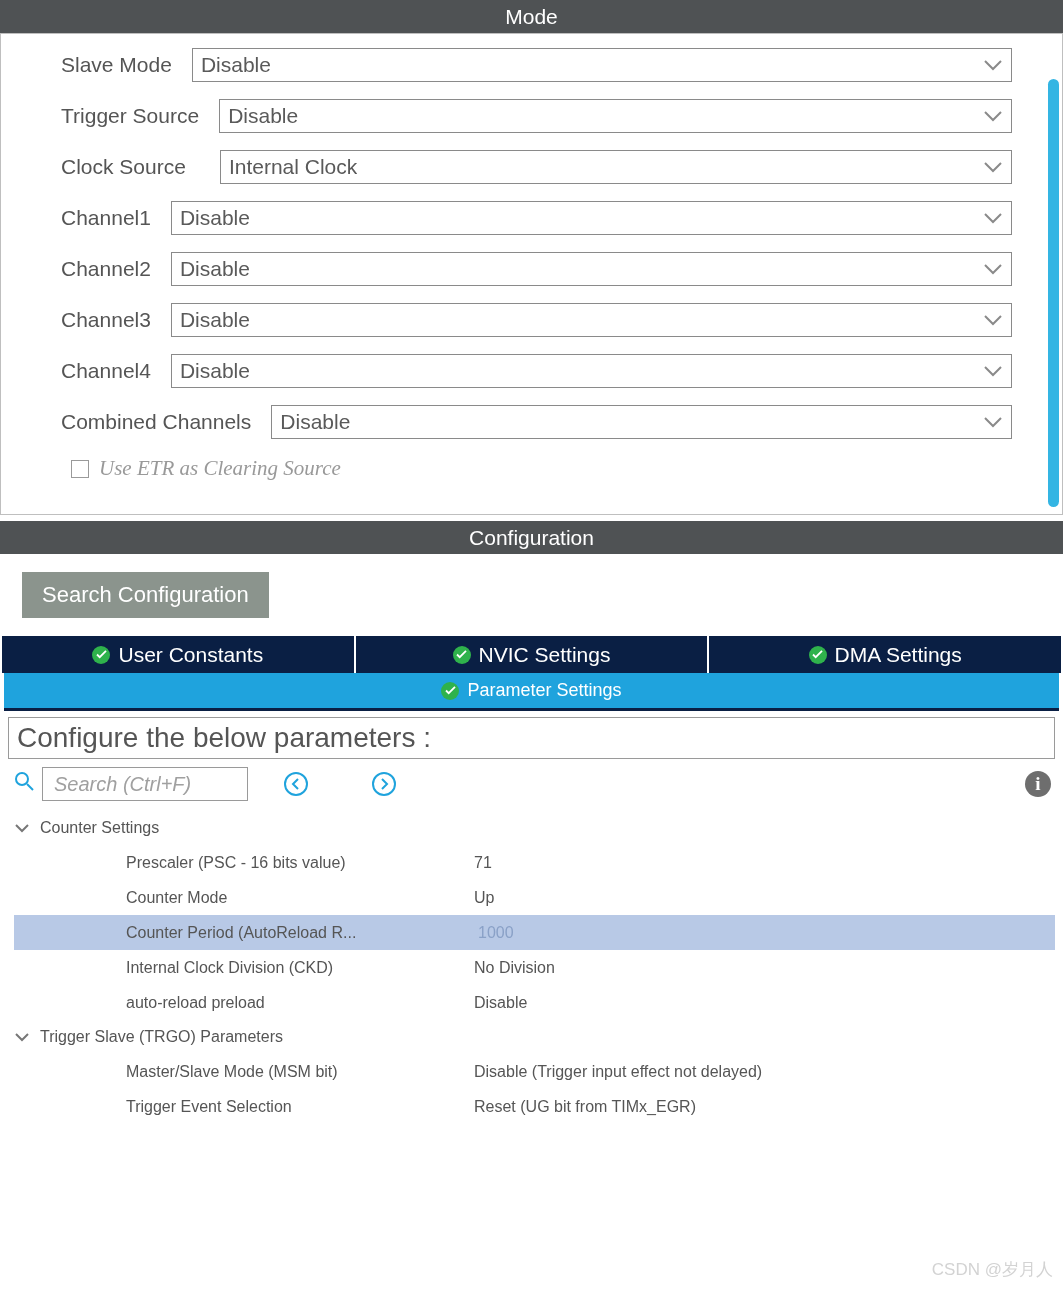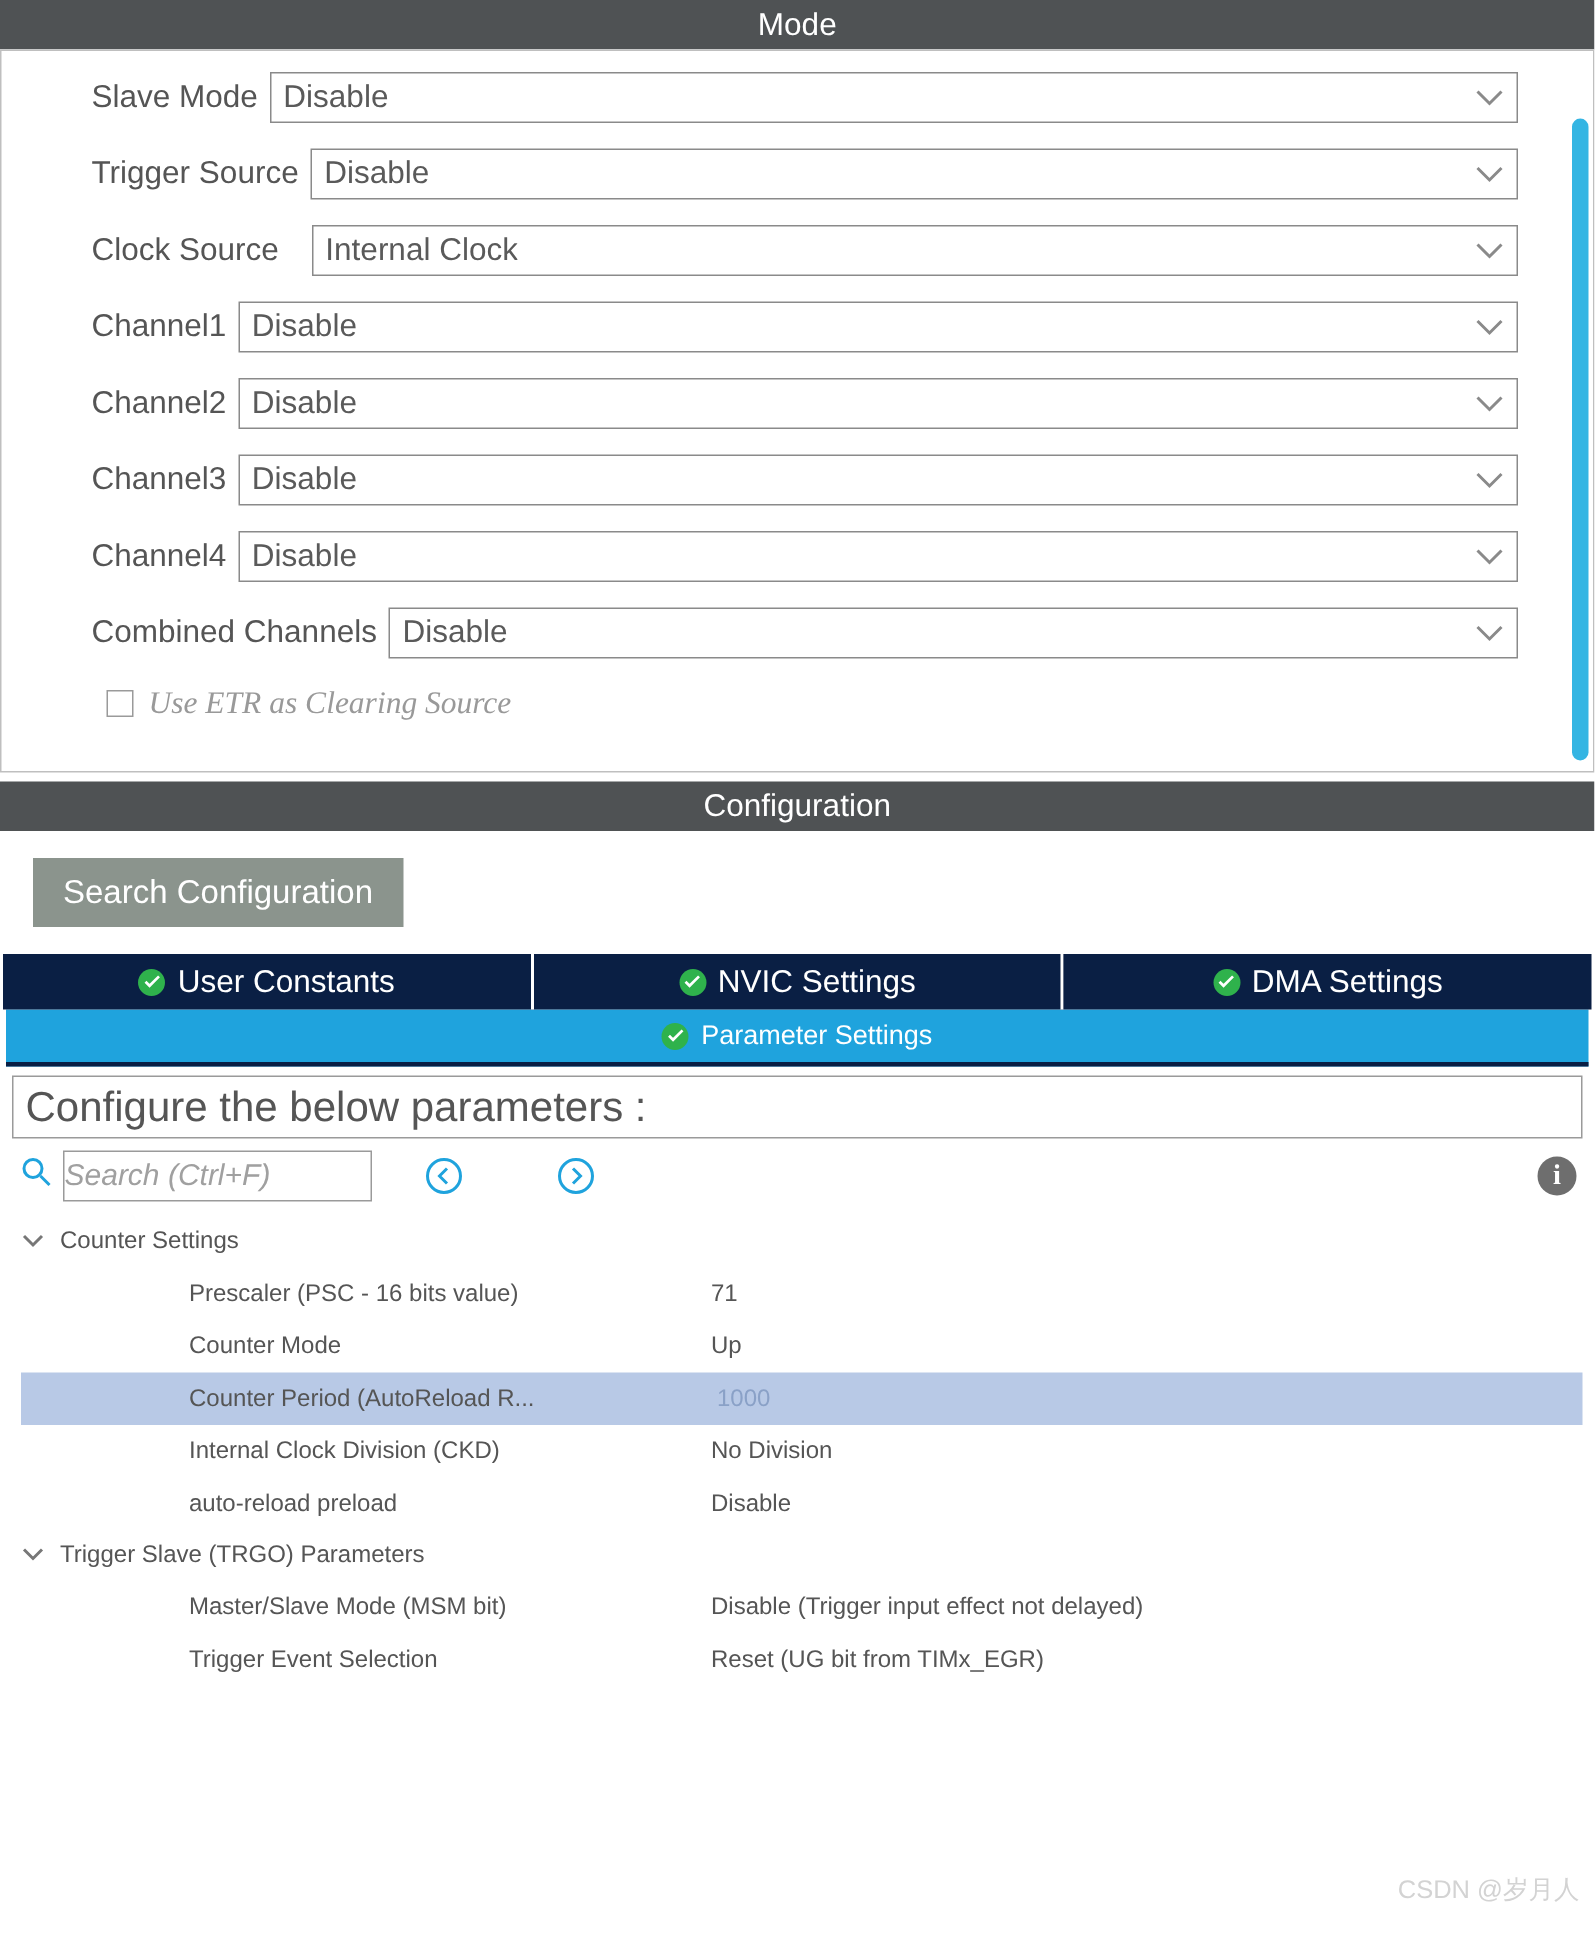--- a/index.html
+++ b/index.html
@@ -24,20 +24,21 @@
   position: relative;
   padding: 14px 0 0 0;
   height: 482px;
   overflow: hidden;
 }
 .mode-row {
   display: flex;
   align-items: center;
   margin: 0 0 17px 0;
   padding-left: 60px;
+  gap: 12px;
 }
 .mode-label {
   color: #555;
   padding-right: 8px;
   white-space: nowrap;
 }
 .combo {
   flex: 1;
   margin-right: 50px;
   height: 34px;
@@ -136,21 +137,21 @@
 .search-row {
   display: flex;
   align-items: center;
   margin: 8px 12px 10px 14px;
   gap: 8px;
 }
 .search-icon { color: #17a2d6; font-size: 22px; }
 .search-box {
   border: 1px solid #9a9a9a;
   height: 34px; width: 206px;
-  padding: 0 0;
+  padding: 0 11px;
   color: #a0a0a0;
   font-style: italic;
   font-size: 20px;
   display: flex; align-items: center;
 }
 .circ-btn {
   width: 24px; height: 24px;
   border: 2px solid #1fa3dd;
   border-radius: 50%;
   display: flex; align-items: center; justify-content: center;
@@ -184,21 +185,21 @@
   align-items: center;
 }
 .tree-row .pname { width: 460px; padding-left: 112px; overflow: hidden; white-space: nowrap; text-overflow: ellipsis;}
 .tree-row .pval { flex: 1; }
 .tree-row.sel {
   background: #b8c9e6;
 }
 .tree-row.sel .pval { color: #8aa1c7; padding-left: 4px;}
 .watermark {
   position: fixed;
-  right: 10px; bottom: 20px;
+  right: 10px; bottom: 10px;
   color: #d3d3d3;
   font-size: 17px;
 }
 </style>
 </head>
 <body>
 
 <div class="section-hdr">Mode</div>
 <div class="mode-panel">
   <div class="scrollbar-right"></div>

